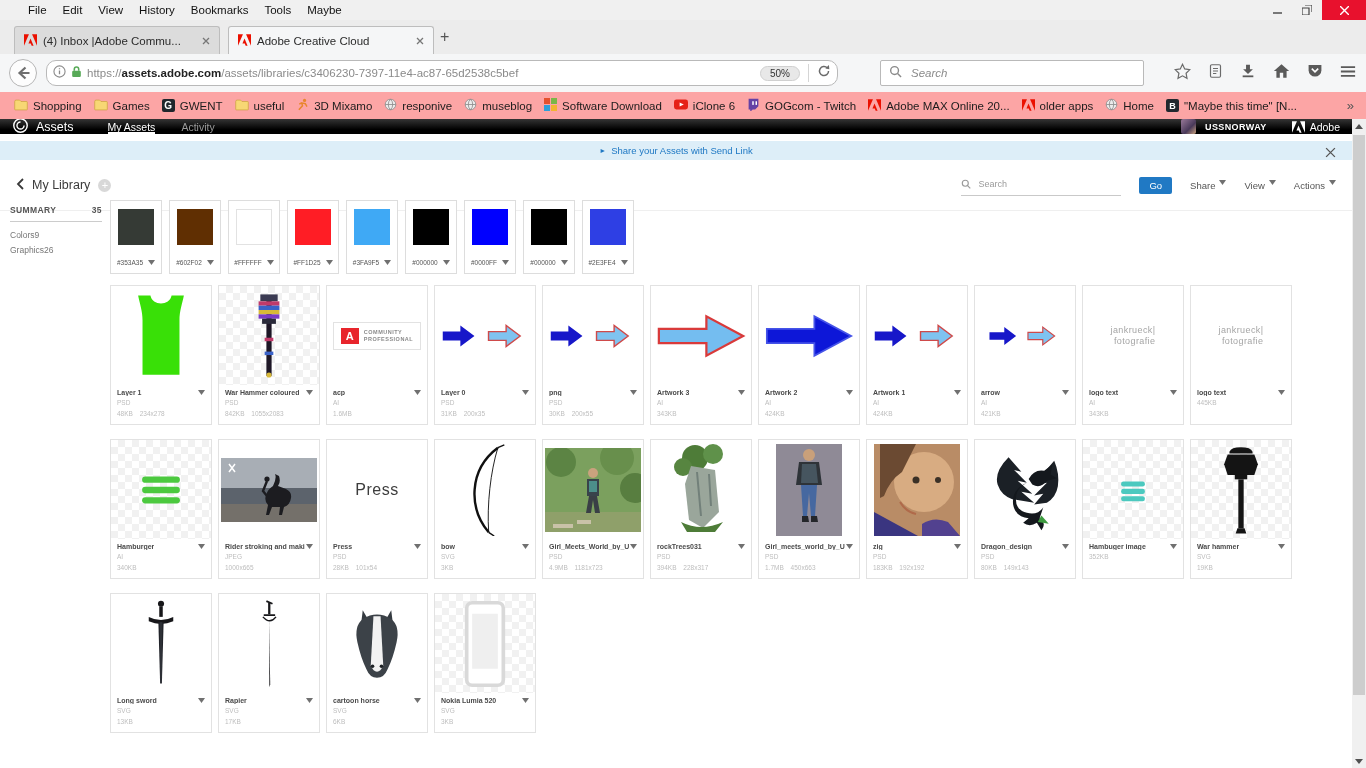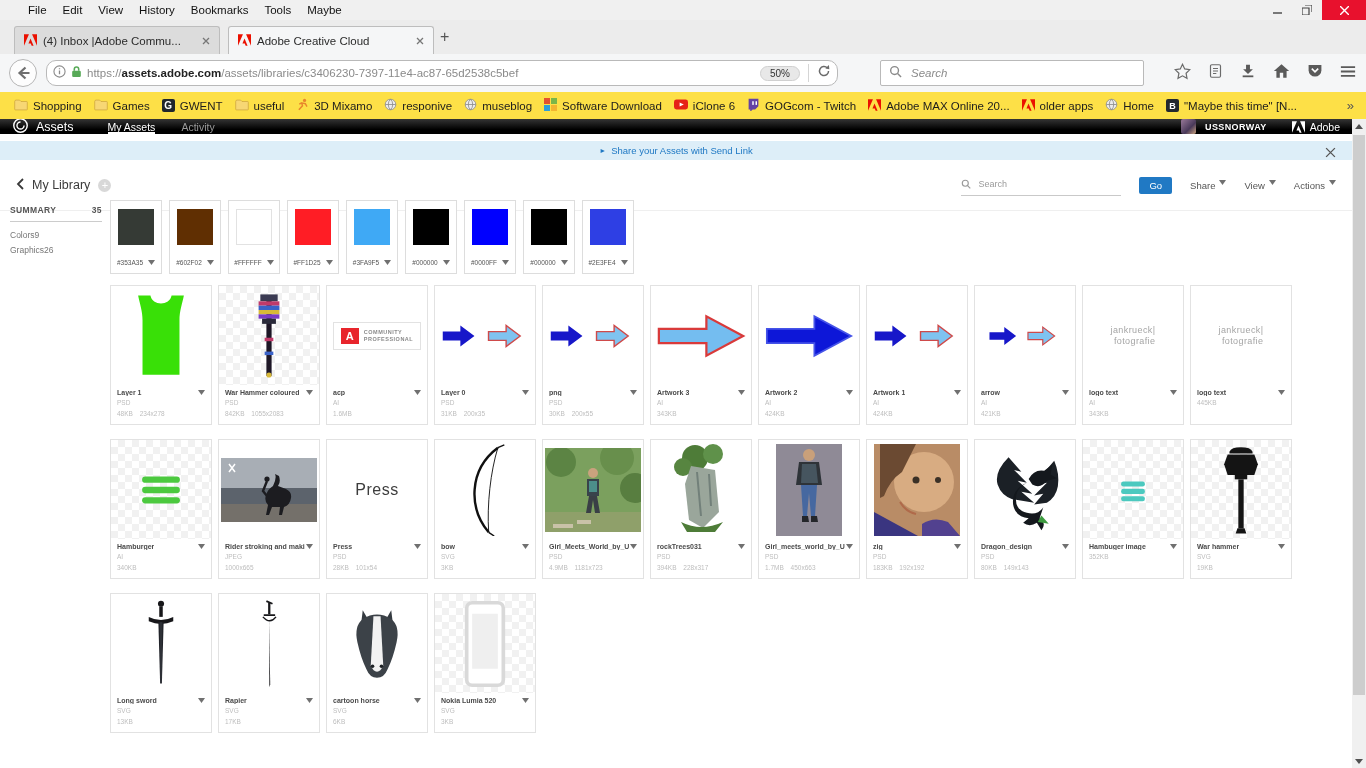--- a/index.html
+++ b/index.html
@@ -24,21 +24,21 @@
           display:flex;align-items:center;box-sizing:border-box;padding:0 6px;gap:5px}
   .url-text{font-size:11.5px;color:#8a8a8a;white-space:nowrap;overflow:hidden;flex:1}
   .url-text b{color:#222;font-weight:bold}
   .zoom-badge{font-size:10px;color:#333;background:#e8e8e8;border:1px solid #d0d0d0;border-radius:9px;padding:1px 9px}
   .vsep{width:1px;height:18px;background:#d5d5d5;margin:0 3px}
   .searchbar{position:absolute;left:880px;top:6px;width:264px;height:26px;background:#fff;border:1px solid #b9b9b9;border-radius:2px;
              display:flex;align-items:center;box-sizing:border-box;padding:0 8px;gap:7px}
   .searchbar input{border:none;outline:none;flex:1;font-size:11.5px;font-style:italic;color:#444;font-family:"Liberation Sans",sans-serif;background:transparent}
   .searchbar input::placeholder{color:#8a8a8a}
   .navicons{position:absolute;right:10px;top:4px;height:30px;display:flex;align-items:center;gap:17px}
-  .bookmarksbar{position:absolute;top:92px;left:0;right:0;height:27px;background:#fde047;display:flex;align-items:center;padding:0 8px;z-index:20}
+  .bookmarksbar{position:absolute;top:92px;left:0;right:0;height:27px;background:#fca5a5;display:flex;align-items:center;padding:0 8px;z-index:20}
   .bookmark{display:flex;align-items:center;gap:5px;padding:3px 6px;font-size:11.5px;color:#1c1c1c;white-space:nowrap}
   .bm-gwent{width:13px;height:13px;background:#20262c;color:#fff;font-size:10px;font-weight:bold;display:flex;align-items:center;justify-content:center;border-radius:2px}
   .bm-darkb{width:13px;height:13px;background:#23282e;color:#fff;font-size:9px;font-weight:bold;display:flex;align-items:center;justify-content:center;border-radius:2px}
   .bm-overflow{margin-left:auto;font-size:13px;color:#555;padding-right:4px}
   
   .appbar{position:absolute;top:119px;left:0;right:14px;height:15px;background:linear-gradient(#343434,#000 70%);
           display:flex;align-items:center;color:#fff;padding:0 12px;z-index:10}
   .brand{display:flex;align-items:center;gap:7px;font-size:12.5px;margin-right:34px}
   .appnav{display:flex;gap:26px;align-items:center;height:100%}
   .appnav .anav{font-size:10.5px;color:#9a9a9a;height:100%;display:flex;align-items:center;box-sizing:border-box}

